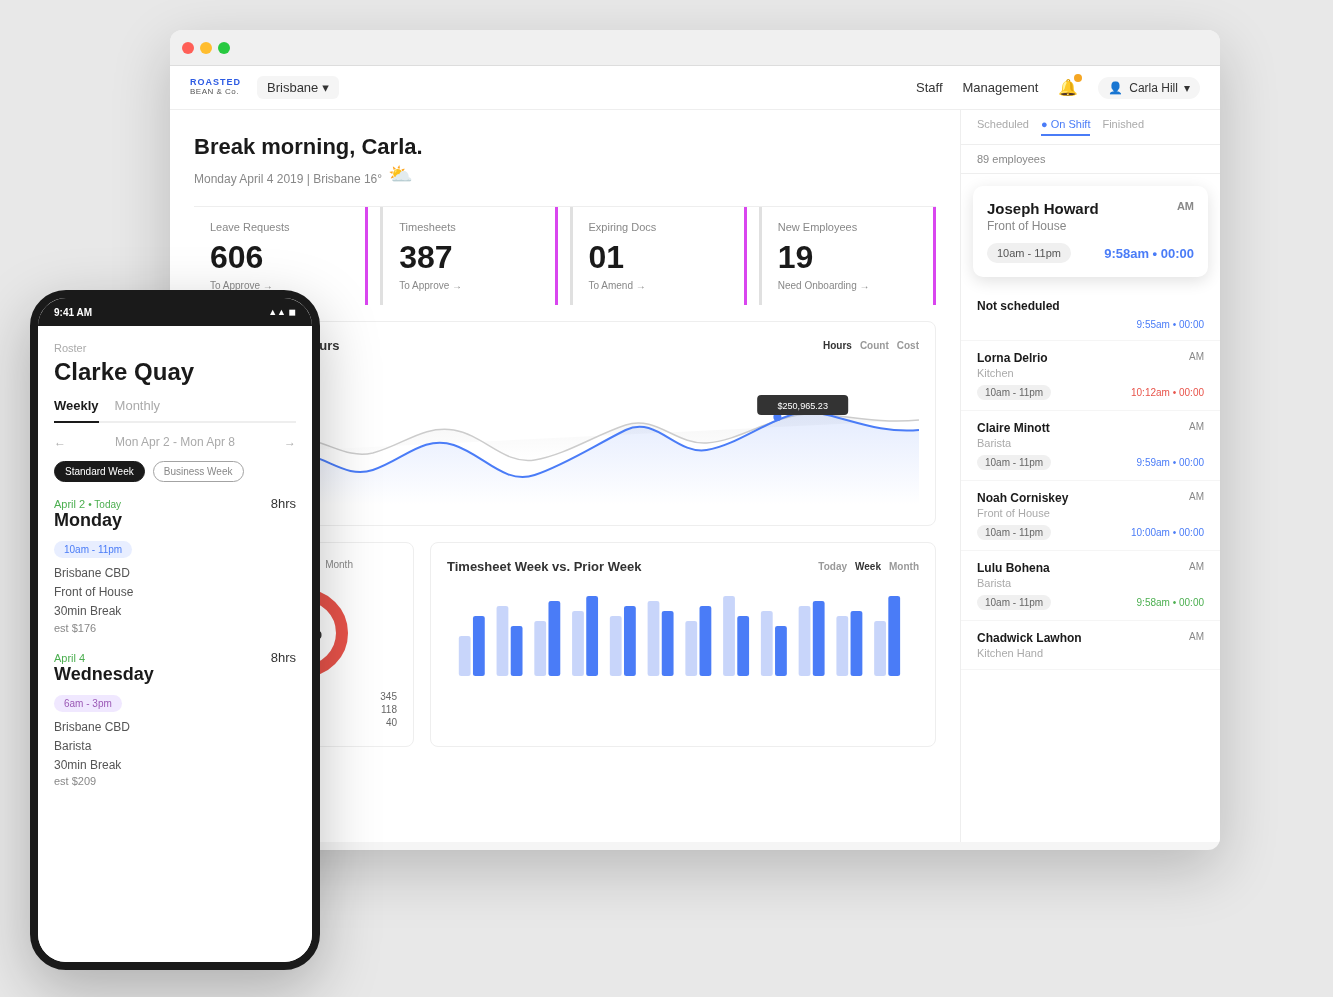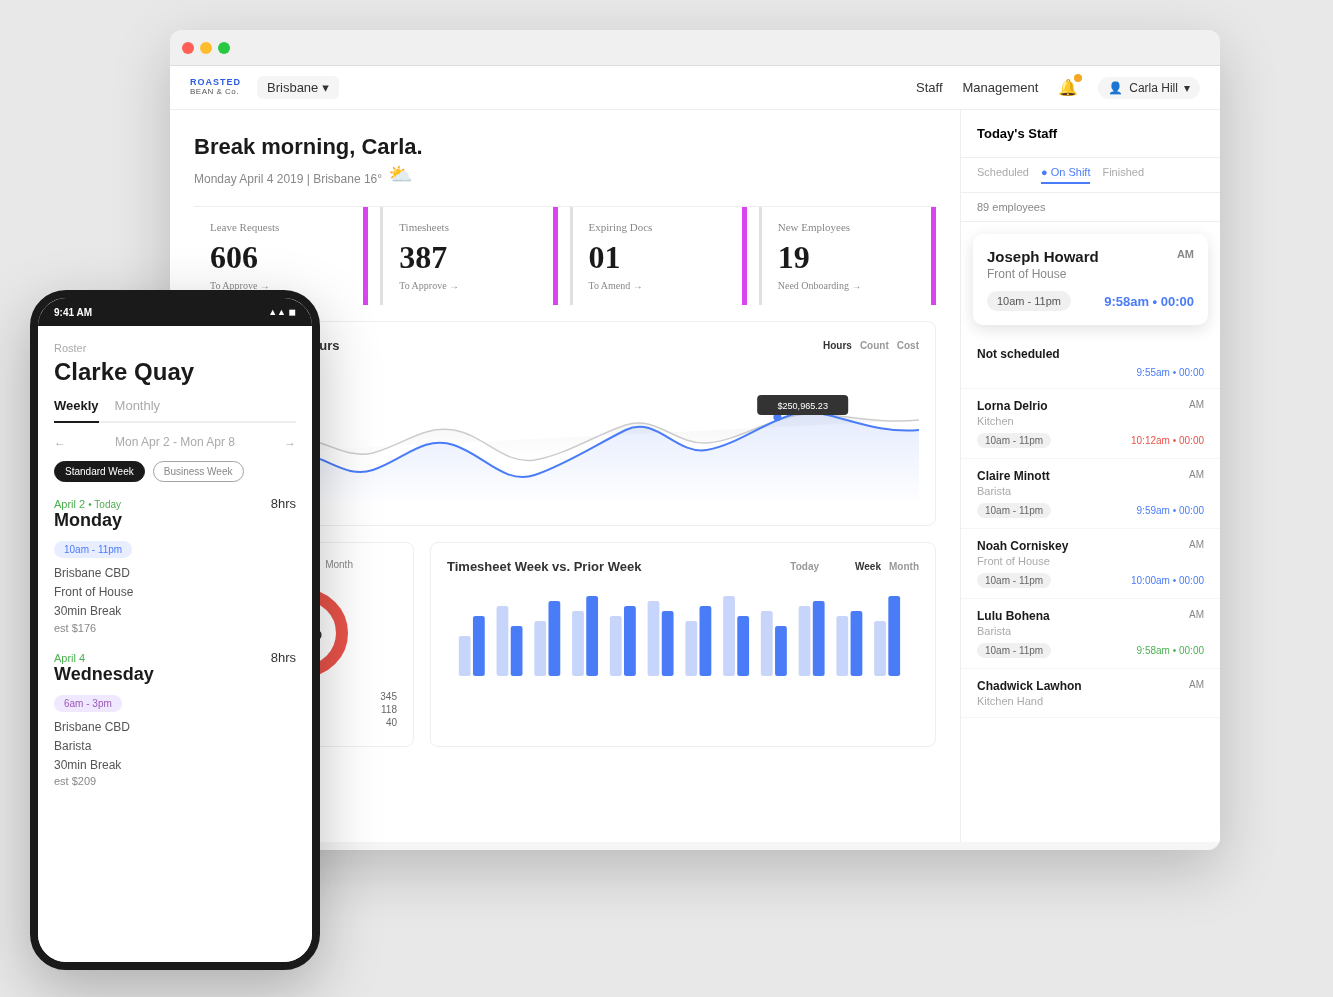--- a/index.html
+++ b/index.html
@@ -136,24 +136,23 @@
     
     .stats-row {
       display: flex;
       gap: 0;
       margin-top: 20px;
       border-top: 1px solid #eee;
     }
     .stat-card {
       flex: 1;
       padding: 14px 16px;
-      border-right: 5px solid #d946ef;
+      border-right: 3px solid #d946ef;
       border-left: 3px solid #e0e0e0;
       margin-left: 12px;
-      font-family: Liberation Serif, serif;
     }
     .stat-card:first-child { margin-left: 0; border-left: none; }
     .stat-label {
       font-size: 11px;
       color: #888;
       margin-bottom: 6px;
     }
     .stat-value {
       font-size: 32px;
       font-weight: 700;
@@ -182,21 +181,21 @@
     }
     .chart-toggle {
       display: flex;
       gap: 8px;
     }
     .chart-toggle span {
       font-size: 10px;
       color: #999;
       cursor: pointer;
     }
-    .chart-toggle span.active { color: #333; font-weight: 600; margin-left: 28px; }
+    .chart-toggle span.active { color: #333; font-weight: 600; }
 
     
     .labour-chart {
       height: 140px;
       background: #fff;
     }
 
     
     .bottom-charts {
       display: flex;
@@ -704,21 +703,20 @@
             <rect x="330" y="30" width="10" height="60" fill="#c8d5fa" rx="2"></rect>
             <rect x="342" y="25" width="10" height="65" fill="#4a7cf7" rx="2"></rect>
             <rect x="362" y="35" width="10" height="55" fill="#c8d5fa" rx="2"></rect>
             <rect x="374" y="10" width="10" height="80" fill="#4a7cf7" rx="2"></rect>
           </svg>
         </div>
       </div>
     </div>
 
     <div class="staff-sidebar">
-      <div class="staff-header">Today's Staff</div>
       <div class="staff-tabs">
         <span class="staff-tab">Scheduled</span>
         <span class="staff-tab active" style="color:#4a7cf7;">● On Shift</span>
         <span class="staff-tab">Finished</span>
       </div>
       <div class="staff-count">89 employees</div>
 
       <div class="featured-employee">
         <div class="emp-row-top">
           <div>

